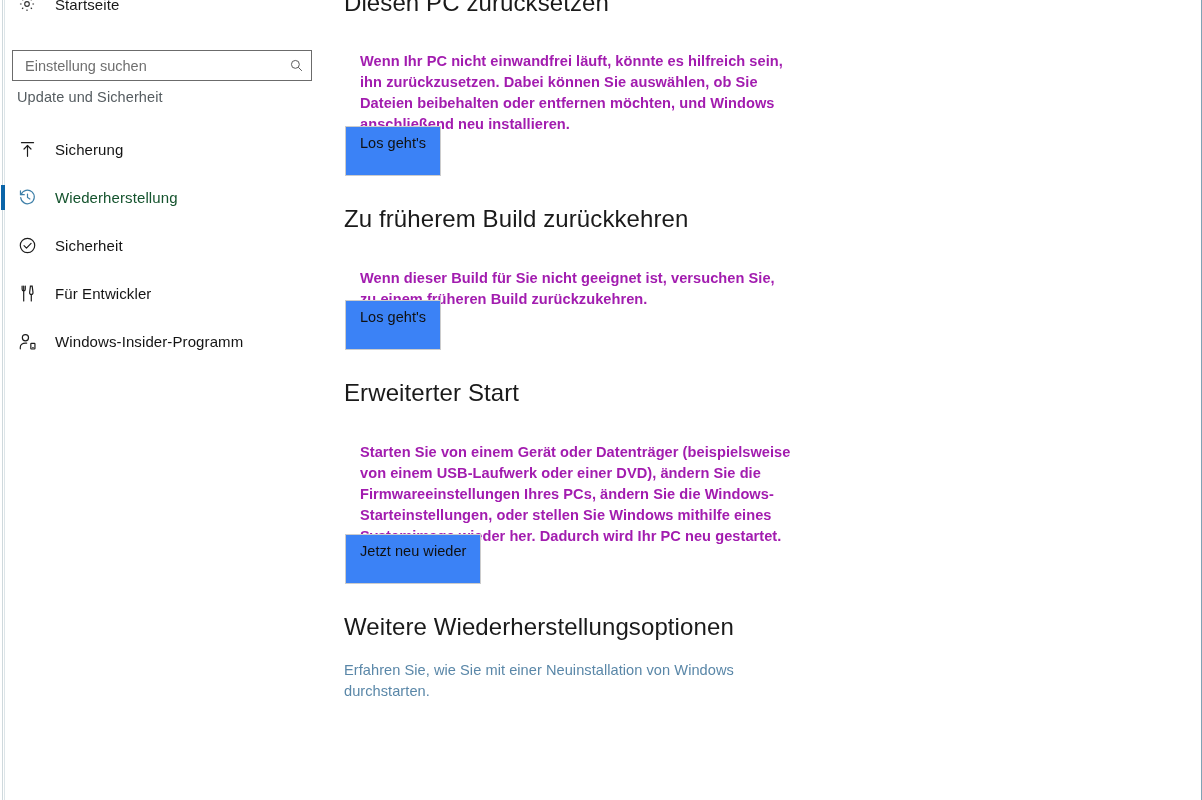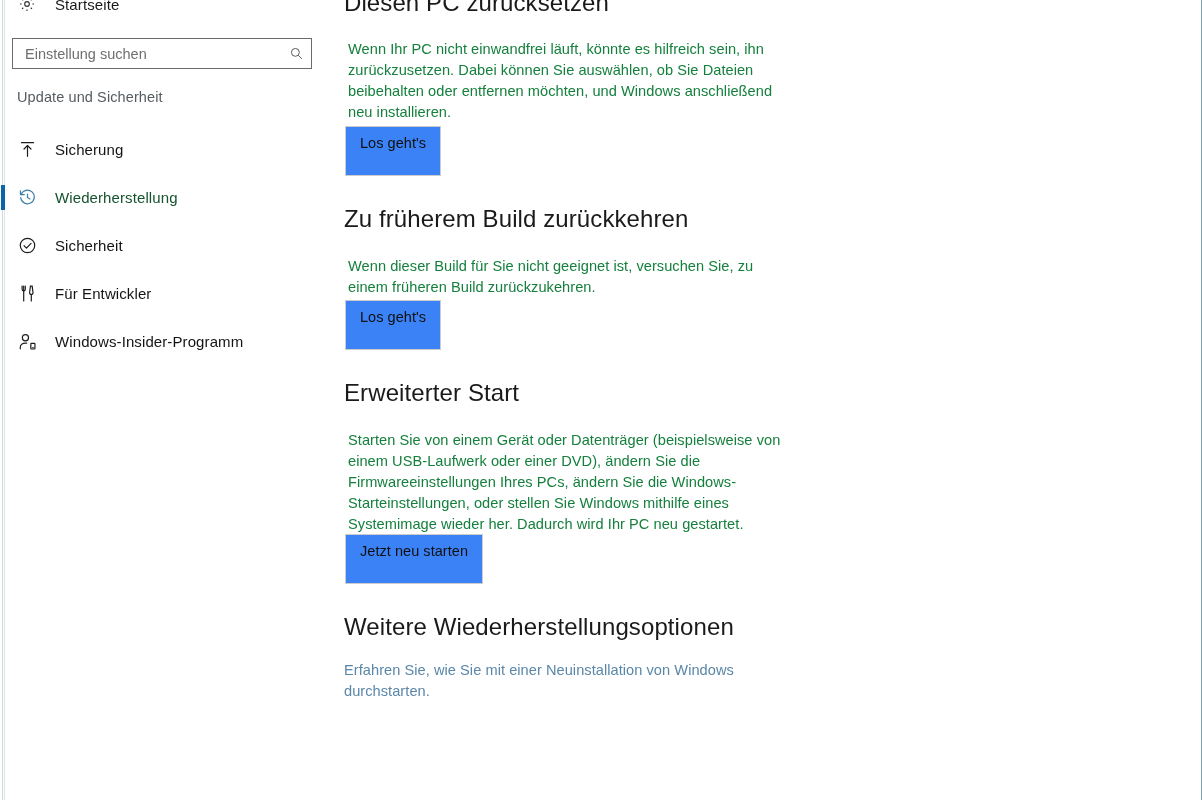--- a/index.html
+++ b/index.html
@@ -73,21 +73,21 @@
     margin-left: 17px;
     font-size: 15px;
     color: #1a1a1a;
     letter-spacing: .1px;
   }
 
   
   .searchbox {
     position: absolute;
     left: 7px;
-    top: 38px;
+    top: 50px;
     width: 300px;
     height: 31px;
     border: 1px solid #6b6b6b;
     background: #ffffff;
     box-sizing: border-box;
     display: flex;
     align-items: center;
   }
   .searchbox input {
     flex: 1 1 auto;
@@ -179,23 +179,24 @@
     font-size: 24px;
     font-weight: 400;
     color: #1a1a1a;
     letter-spacing: .1px;
     margin: 0;
     line-height: 1.22;
   }
   .sec-p {
     font-size: 14.6px;
     line-height: 21px;
-    color: #15803d;
-    margin: 4px;
+    color: #a21caf;
+    margin: 16px;
     letter-spacing: .05px;
+    font-weight: bold;
   }
   .btn {
     display: inline-block;
     background: #3b82f6;
     border: 1px solid #cccccc;
     color: #101010;
     font-family: inherit;
     font-size: 14.5px;
     line-height: 1;
     padding: 9px 14px 24px 14px;
@@ -335,20 +336,20 @@
     <h2 class="sec-h s-reset-h">Diesen PC zurücksetzen</h2>
     <p class="sec-p s-reset-p">Wenn Ihr PC nicht einwandfrei läuft, könnte es hilfreich sein, ihn zurückzusetzen. Dabei können Sie auswählen, ob Sie Dateien beibehalten oder entfernen möchten, und Windows anschließend neu installieren.</p>
     <button class="btn s-reset-b">Los geht's</button>
 
     <h2 class="sec-h s-build-h">Zu früherem Build zurückkehren</h2>
     <p class="sec-p s-build-p">Wenn dieser Build für Sie nicht geeignet ist, versuchen Sie, zu einem früheren Build zurückzukehren.</p>
     <button class="btn s-build-b">Los geht's</button>
 
     <h2 class="sec-h s-adv-h">Erweiterter Start</h2>
     <p class="sec-p s-adv-p">Starten Sie von einem Gerät oder Datenträger (beispielsweise von einem USB-Laufwerk oder einer DVD), ändern Sie die Firmwareeinstellungen Ihres PCs, ändern Sie die Windows-Starteinstellungen, oder stellen Sie Windows mithilfe eines Systemimage wieder her. Dadurch wird Ihr PC neu gestartet.</p>
-    <button class="btn s-adv-b">Jetzt neu starten</button>
+    <button class="btn s-adv-b">Jetzt neu wieder</button>
 
     <h2 class="sec-h s-more-h">Weitere Wiederherstellungsoptionen</h2>
     <a href="#" class="link s-more-l">Erfahren Sie, wie Sie mit einer Neuinstallation von Windows durchstarten.</a>
 
   </div>
 
 </div>
 
 </body></html>

